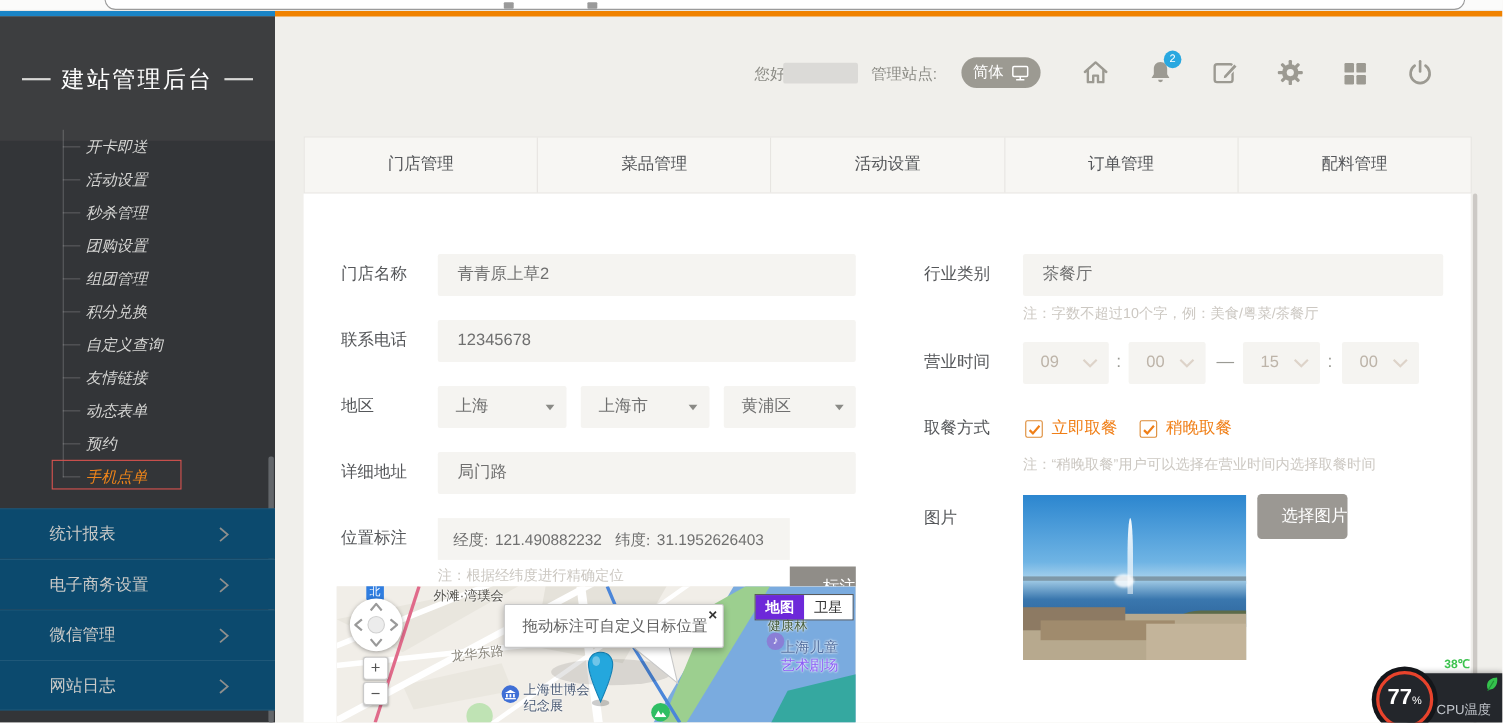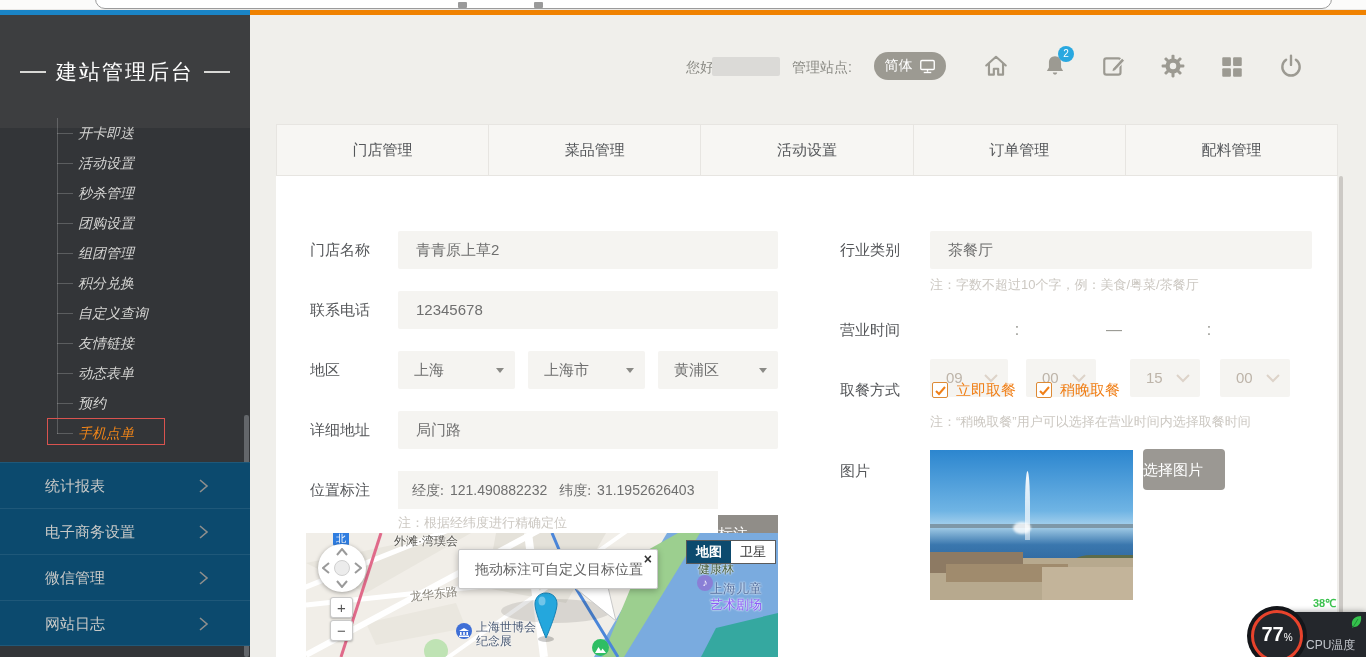--- a/index.html
+++ b/index.html
@@ -49,22 +49,22 @@
 
   
   .f-label { position:absolute; font-size:15px; color:#55575a; height:38px; line-height:38px; }
   .f-input { position:absolute; height:38px; background:#f5f4f1; border-radius:2px; font-size:15px; color:#6f6f6f; line-height:38px; padding-left:18px; }
   .f-note { position:absolute; font-size:13px; color:#ccc8c2; }
   .sel { position:absolute; height:38px; background:#f5f4f1; border-radius:2px; font-size:15px; color:#6f6f6f; line-height:38px; padding-left:16px; cursor:pointer; }
   .sel .tri { position:absolute; right:11px; top:17px; width:0; height:0; border-left:4px solid transparent; border-right:4px solid transparent; border-top:5px solid #8a8a86; }
   .loc-box { position:absolute; left:398px; top:471px; width:320px; height:38px; background:#f5f4f1; font-size:14px; color:#6f6f6f; line-height:38px; padding-left:14px; white-space:nowrap; overflow:hidden; }
   .loc-box b { font-weight:normal; margin-right:6px;font-family:Liberation Serif, serif; }
   .loc-box .val { margin-right:12px; }
-  .btn-gray { position:absolute; background:#908d88; color:#fff; text-align:left; cursor:pointer; }
-  .time-box { position:absolute; top:311px; height:38px; background:#f5f4f1; border-radius:2px; font-size:15px; color:#bdb4a9; line-height:38px; padding-left:16px; cursor:pointer;margin-top:48px; }
+  .btn-gray { position:absolute; background:#908d88; color:#fff; text-align:right; cursor:pointer; }
+  .time-box { position:absolute; top:311px; height:38px; background:#f5f4f1; border-radius:2px; font-size:15px; color:#bdb4a9; line-height:38px; padding-left:16px; cursor:pointer; }
   .time-box svg { position:absolute; right:10px; top:15px; }
   .time-sep { position:absolute; top:311px; height:38px; line-height:38px; font-size:16px; color:#9a9a94; text-align:center; }
   .cb { position:absolute; top:382px; width:16px; height:16px; background:#fff; border:1px solid #dd8a35; border-radius:2px; cursor:pointer; }
   .cb svg { position:absolute; left:2px; top:3px; }
   .cb-label { position:absolute; top:371px; height:38px; line-height:38px; font-size:15px; color:#f07f17; cursor:pointer; }
 
   
   .photo { position:absolute; left:930px; top:450px; width:203px; height:150px; overflow:hidden; }
   .photo .sky { position:absolute; left:0; top:0; width:100%; height:58%; background:linear-gradient(#2c86cf, #6fb4e4 70%, #cfe6f3); }
   .photo .water { position:absolute; left:0; top:52%; width:100%; height:28%; background:linear-gradient(#9dc8e4, #3a77ae 40%, #2c639a); }
@@ -81,21 +81,21 @@
   .map { position:absolute; left:306px; top:533px; width:472px; height:124px; background:#f1eee8; overflow:hidden; }
   .map svg.base { position:absolute; left:0; top:0; }
   .map-label { position:absolute; font-size:12px; color:#56544e; text-shadow:0 0 2px #fff, 0 0 2px #fff; white-space:nowrap; }
   .pan { position:absolute; left:12px; top:11px; width:48px; height:48px; background:#fff; border-radius:50%; box-shadow:0 1px 4px rgba(0,0,0,.35); }
   .pan .knob { position:absolute; left:16px; top:16px; width:16px; height:16px; border-radius:50%; background:#ececec; border:1px solid #d0d0d0; }
   .pan svg { position:absolute; }
   .zoom-btn { position:absolute; left:24px; width:23px; height:21px; background:#fff; border:1px solid #c9c9c9; border-radius:3px; text-align:center; line-height:19px; font-size:15px; color:#555; box-shadow:0 1px 2px rgba(0,0,0,.25); cursor:pointer; }
   .compass { position:absolute; left:27px; top:-2px; width:16px; height:15px; background:#2f7de0; border-radius:2px; color:#fff; font-size:10px; text-align:center; line-height:15px; }
   .maptype { position:absolute; right:2px; top:7px; display:flex; border:1px solid #5a5a5a; cursor:pointer; }
   .maptype .mt { width:44px; height:22px; line-height:22px; text-align:center; font-size:13px; }
-  .maptype .mt.active { background:#0c4a6e; color:#fff; font-weight:bold; }
+  .maptype .mt.active { background:#6d28d9; color:#fff; font-weight:bold; }
   .maptype .mt.plain { background:#fff; color:#333; }
   .tooltip { position:absolute; left:152px; top:16px; width:200px; height:40px; background:#fff; border:1px solid #c8c8c8; border-radius:2px; box-shadow:0 2px 6px rgba(0,0,0,.25);text-decoration:underline; }
   .tooltip .txt { position:absolute; left:0; width:200px; top:11px; text-align:center; font-size:14px; color:#636363; }
   .tooltip .close { position:absolute; right:5px; top:1px; font-size:14px; color:#333; font-weight:bold; cursor:pointer; }
   .poi-circle { position:absolute; border-radius:50%; color:#fff; text-align:center; }
 
   
   .cpu-pill { position:absolute; left:1272px; top:612px; width:94px; height:45px; background:#24272c; border-radius:10px 0 0 10px; box-shadow:0 0 6px rgba(0,0,0,.4); }
   .cpu-gauge { position:absolute; left:1247px; top:606px; width:60px; height:60px; background:#14161a; border-radius:50%; }
   .cpu-ring { position:absolute; left:4px; top:4px; width:52px; height:52px; border-radius:50%; border:3px solid #e8432c; background:#23262b; }

